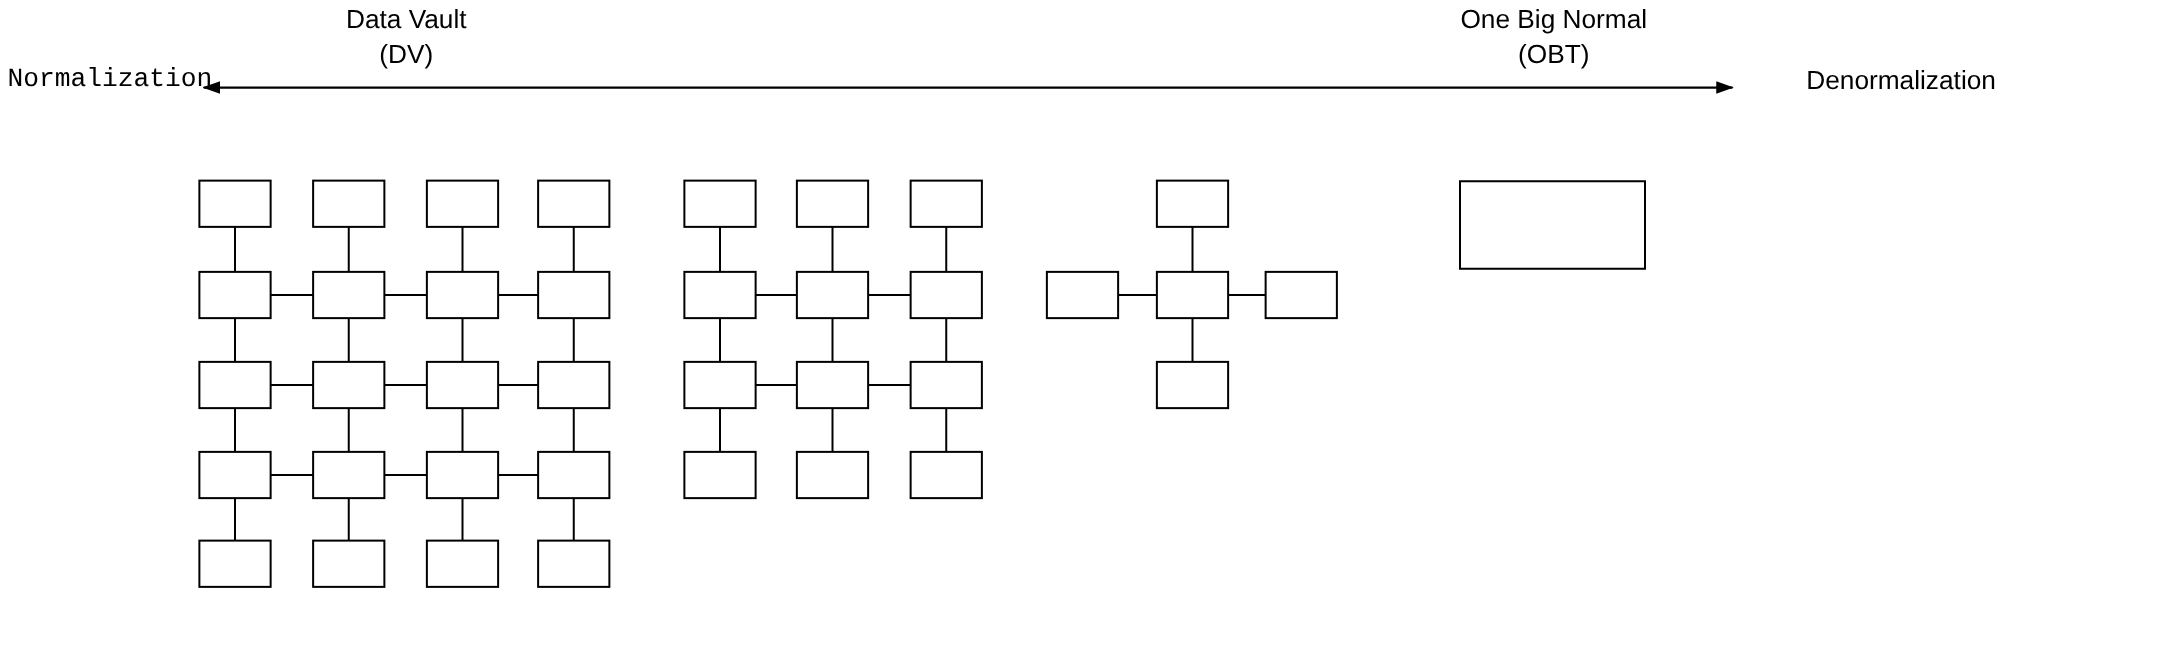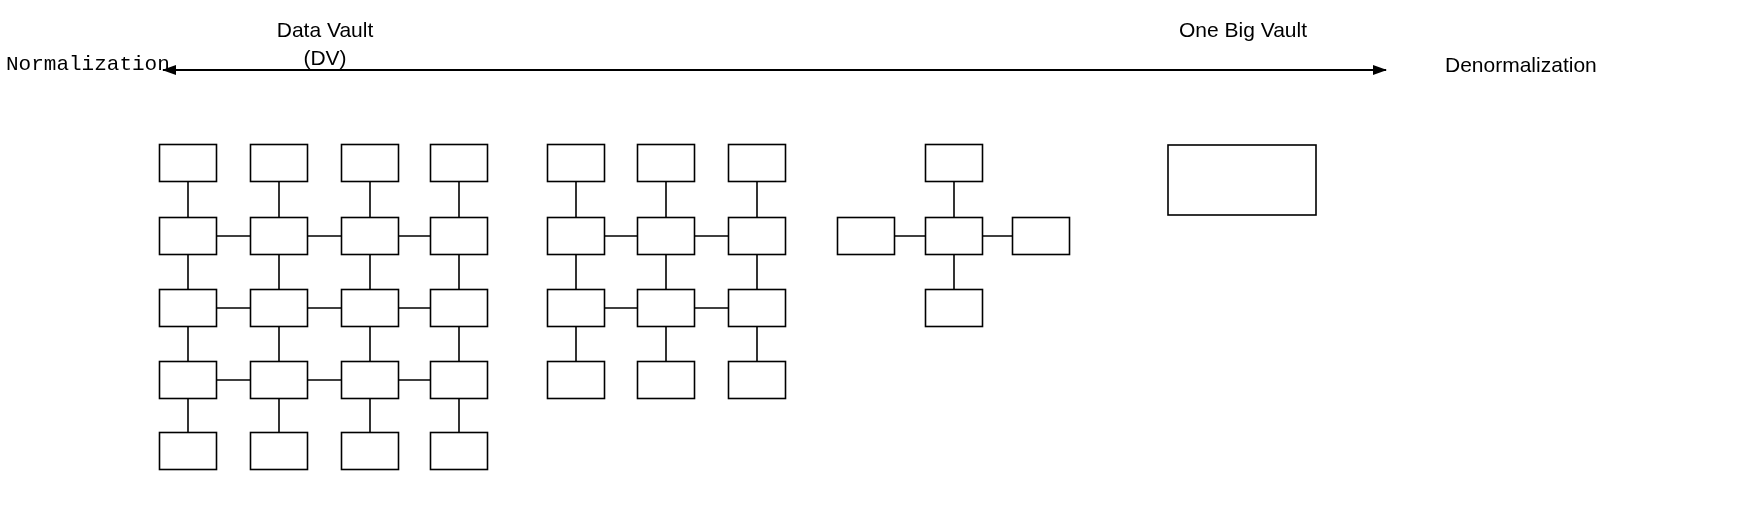--- a/index.html
+++ b/index.html
@@ -16,21 +16,21 @@
     position: absolute;
     top: 52px;
     font-size: 21px;
     line-height: 26px;
     white-space: nowrap;
   }
   .side-label.left  { left: 6px; font-family: Liberation Mono, monospace; }
   .side-label.right { left: 1408px; margin-left: 37px; }
   .col-label {
     position: absolute;
-    top: 16px;
+    top: 2px;
     transform: translateX(-50%);
     text-align: center;
     font-size: 21px;
     line-height: 28px;
     white-space: nowrap;
   }
   svg.diagram {
     position: absolute;
     left: 0;
     top: 0;
@@ -45,21 +45,22 @@
 <div class="canvas">
 
   <div class="side-label left">Normalization</div>
   <div class="side-label right">Denormalization</div>
 
   <div class="col-label" style="left:325px">
     <div>Data Vault</div>
     <div>(DV)</div>
   </div>
   <div class="col-label" style="left:1243px">
-    <div>One Big Vault</div>
+    <div>One Big Normal</div>
+    <div>(OBT)</div>
   </div>
 
   <svg id="diagram-svg" class="diagram" width="1742" height="524" viewBox="0 0 1742 524">
     <defs>
       <marker id="arrowhead-right" markerWidth="15" markerHeight="12" refX="13" refY="6" orient="auto" markerUnits="userSpaceOnUse">
         <path d="M0,1 L14,6 L0,11 z" fill="#000"></path>
       </marker>
       <marker id="arrowhead-left" markerWidth="15" markerHeight="12" refX="1" refY="6" orient="auto" markerUnits="userSpaceOnUse">
         <path d="M14,1 L0,6 L14,11 z" fill="#000"></path>
       </marker>

